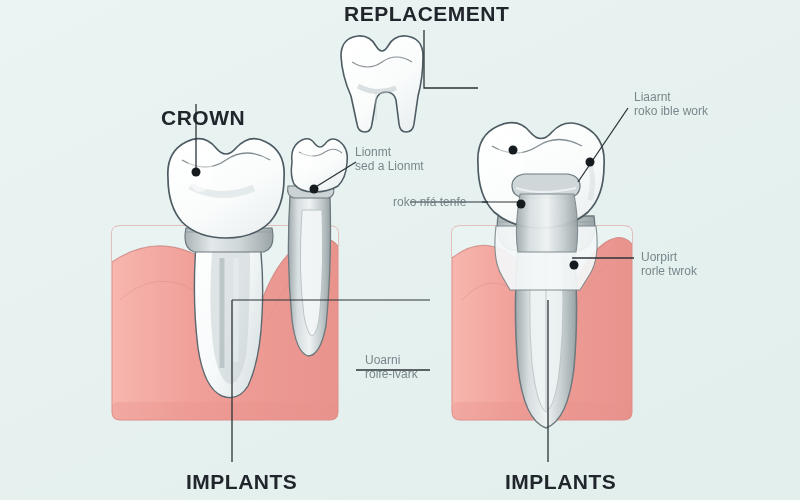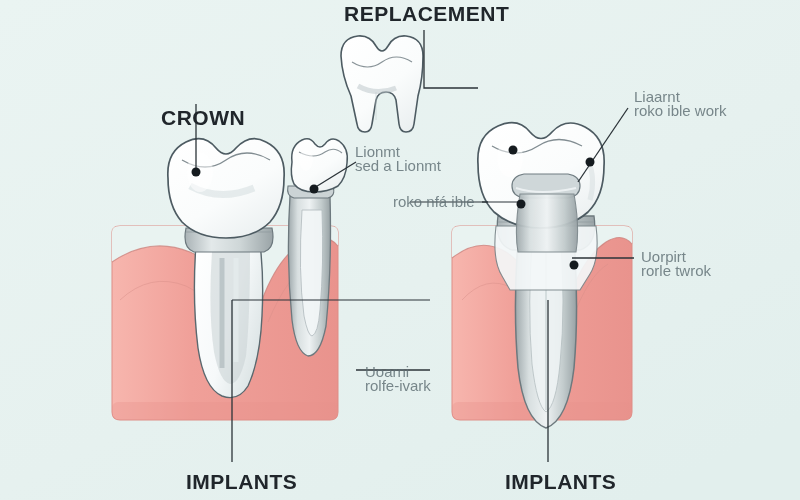--- a/index.html
+++ b/index.html
@@ -33,21 +33,21 @@
     font-family: "Liberation Sans", sans-serif;
     font-weight: 700;
     font-size: 21px;
     letter-spacing: 0.5px;
     color: #20262b;
     white-space: nowrap;
   }
   .note {
     position: absolute;
     font-family: "Liberation Sans", sans-serif;
-    font-size: 15px;
+    font-size: 12px;
     line-height: 14px;
     color: #5f6f74;
     white-space: nowrap;
     opacity: 0.82;
     filter: blur(0.35px);
   }
 </style>
 </head>
 <body>
 
@@ -227,27 +227,27 @@
       <div>Lionmt</div>
       <div>sed a Lionmt</div>
     </div>
 
     <div class="note" style="left:634px; top:90px;">
       <div>Liaarnt</div>
       <div>roko ible work</div>
     </div>
 
     <div class="note" style="left:393px; top:195px;">
-      <div>roko nfá ible</div>
+      <div>roko nfá tenfe</div>
     </div>
 
     <div class="note" style="left:641px; top:250px;">
       <div>Uorpirt</div>
       <div>rorle twrok</div>
     </div>
 
-    <div class="note" style="left:365px; top:353px;margin-top:12px;">
+    <div class="note" style="left:365px; top:353px;">
       <div>Uoarni</div>
       <div>rolfe-ivark</div>
     </div>
 
   </div>
 </div>
 
 </body></html>

